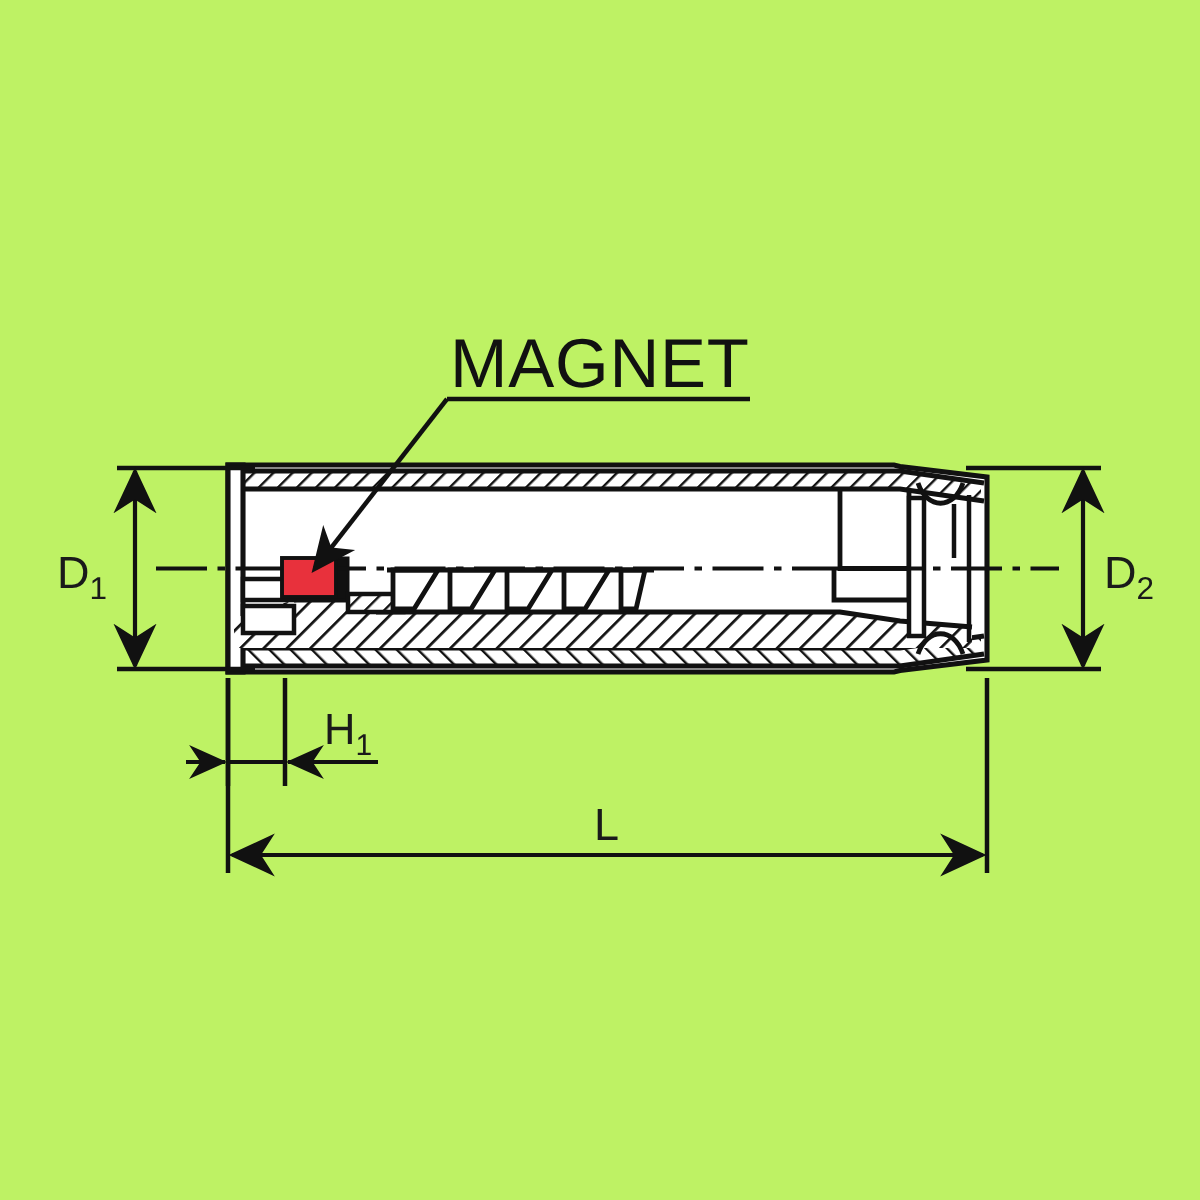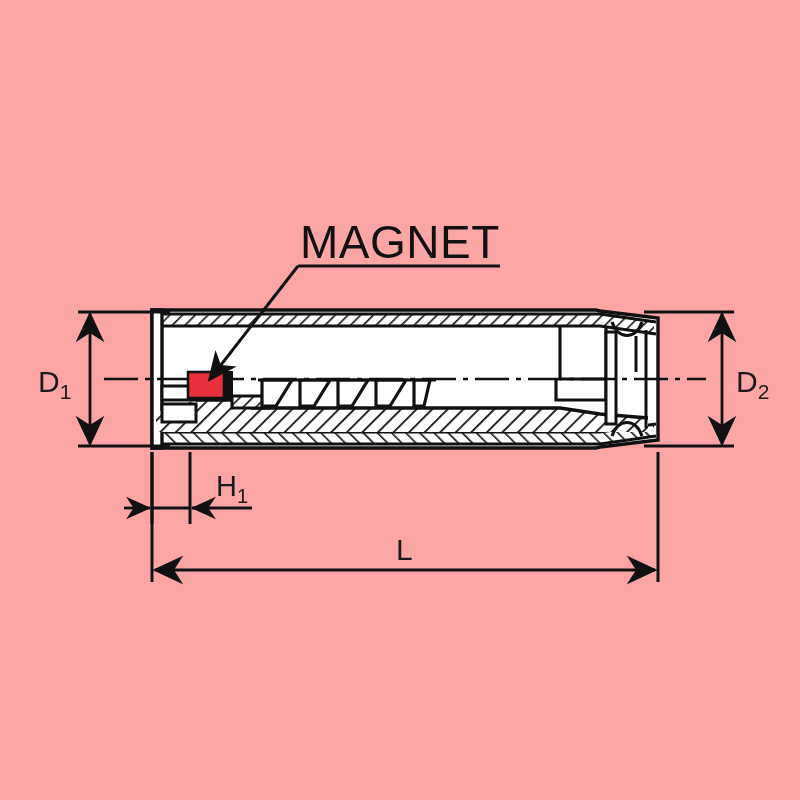--- a/index.html
+++ b/index.html
@@ -11,21 +11,21 @@
   body {
     width: 800px;
     height: 800px;
     font-family: "Liberation Sans", sans-serif;
     overflow: hidden;
   }
   #drawing-root {
     position: relative;
     width: 800px;
     height: 800px;
-    background: #fca5a5;
+    background: #bef264;
   }
   svg#tech-drawing {
     display: block;
     width: 800px;
     height: 800px;
   }
   .dim-text {
     font-family: "Liberation Sans", sans-serif;
     fill: #1a1a1a;
   }

